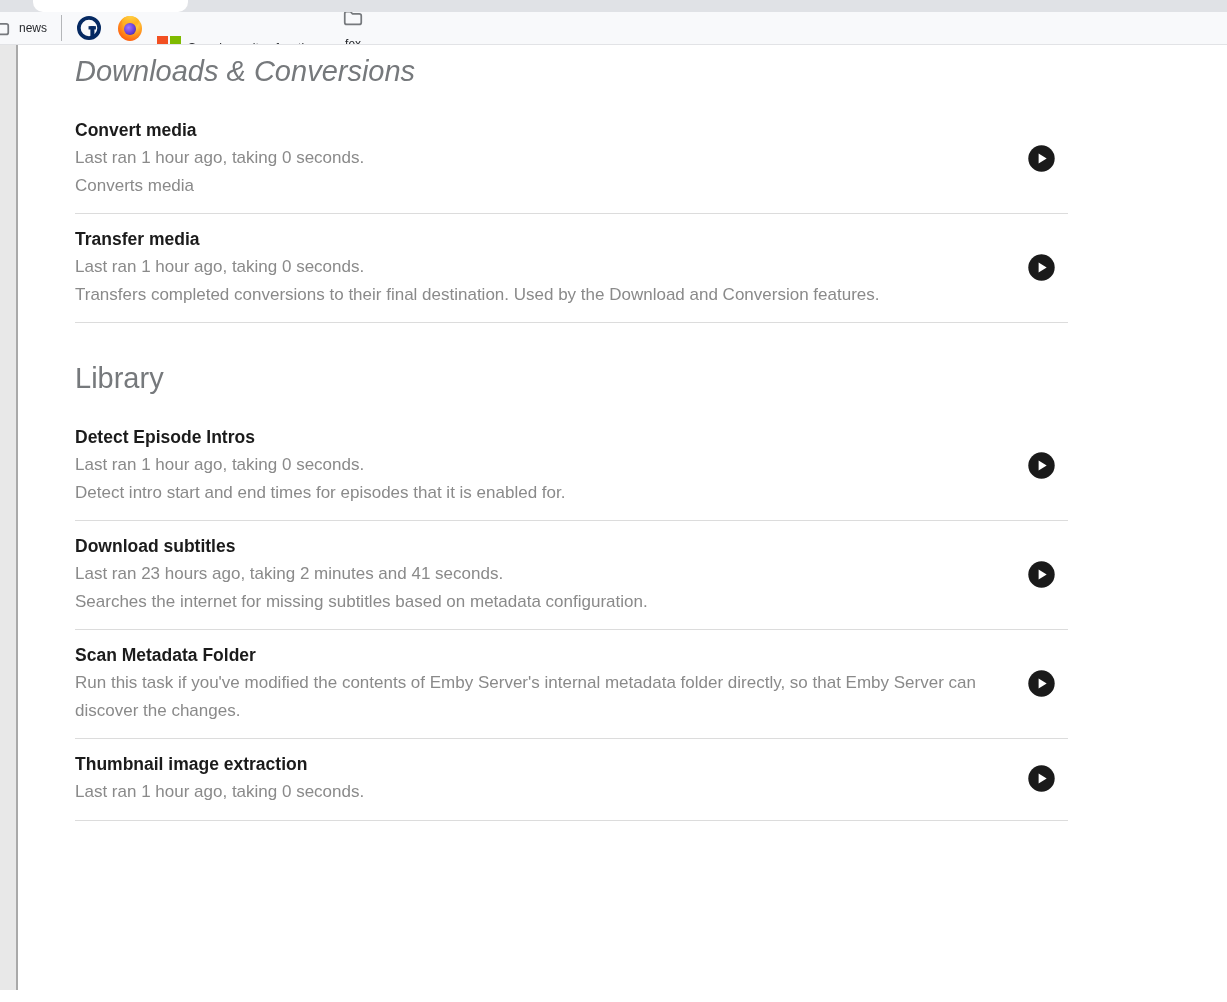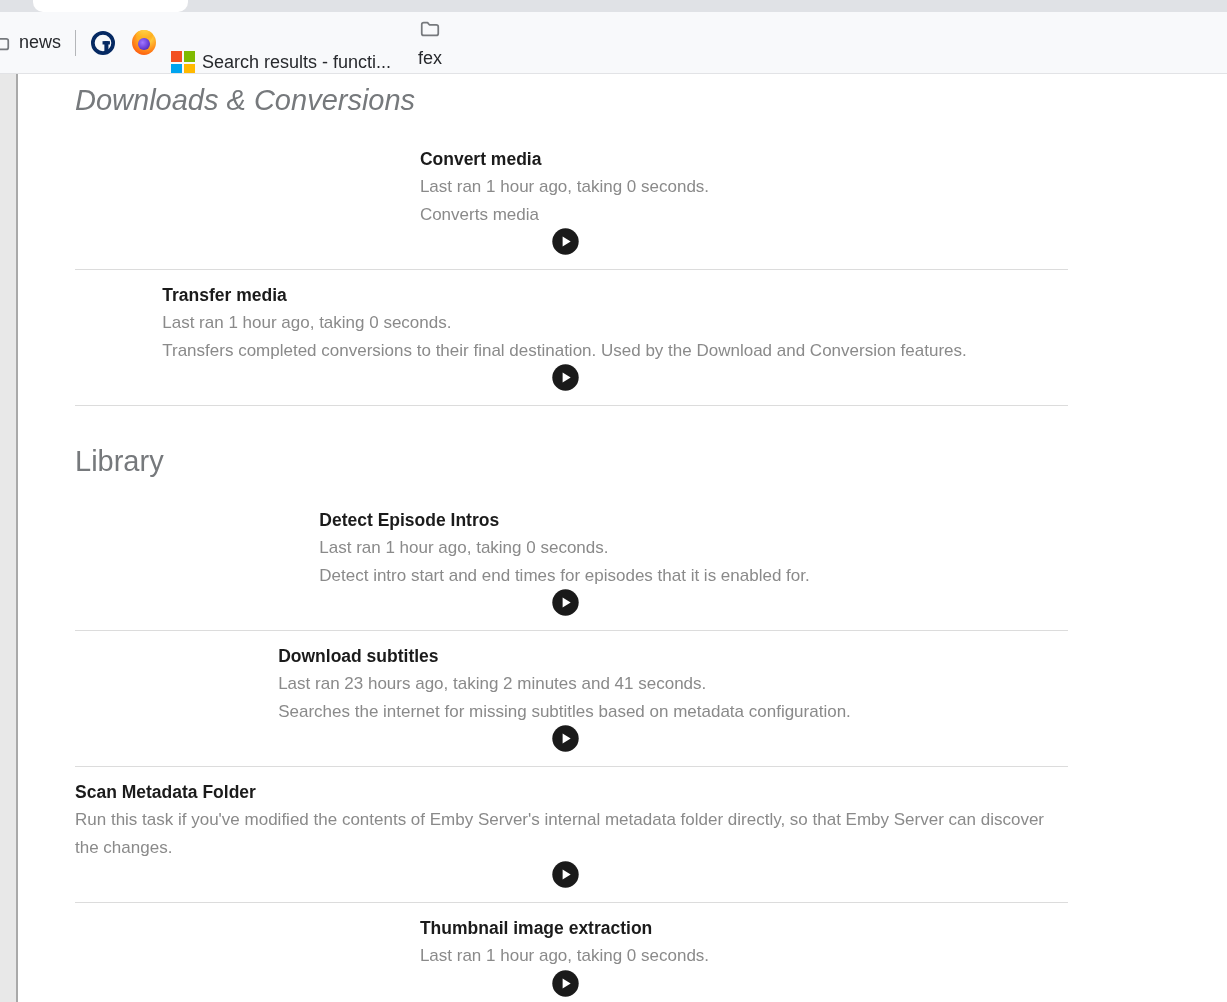--- a/index.html
+++ b/index.html
@@ -16,22 +16,22 @@
     --play-bg:#1a1a1a;
   }
   *{box-sizing:border-box;margin:0;padding:0;}
   html,body{width:1227px;height:1002px;overflow:hidden;}
   body{font-family:"Liberation Sans","DejaVu Sans",sans-serif;background:#fff;}
 
   
   .tab-strip{position:relative;height:12px;background:var(--tabstrip-bg);}
   .active-tab{position:absolute;left:33px;top:0;width:155px;height:12px;background:#fff;
     border-radius:0 0 10px 10px;}
-  .bookmarks-bar{height:62px;background:var(--bar-bg);border-bottom:1px solid var(--bar-border);
-    display:flex;align-items:center;overflow:hidden;font-size:18px;color:var(--bookmark-text);
+  .bookmarks-bar{height:33px;background:var(--bar-bg);border-bottom:1px solid var(--bar-border);
+    display:flex;align-items:center;overflow:hidden;font-size:12px;color:var(--bookmark-text);
     white-space:nowrap;}
   .bm-item{display:flex;align-items:center;gap:7px;cursor:pointer;}
   .bm-item.clip-left{margin-left:-12px;}
   .bm-sep{width:1px;height:26px;background:#b4b6b9;margin:0 15px 0 14px;flex:0 0 auto;}
   .bm-icon{width:24px;height:24px;flex:0 0 auto;display:inline-flex;align-items:center;justify-content:center;}
   .bm-icon svg{display:block;}
   .icon-gap{margin-left:17px;}
   .icon-gap-sm{margin-left:15px;margin-top:40px;}
   .fex-gap{margin-left:27px;flex-direction:column;}
 
@@ -50,21 +50,21 @@
   
   .viewport{display:flex;height:945px;background:#fff;}
   .left-rail{width:18px;background:var(--rail-bg);border-right:2px solid var(--rail-line);flex:0 0 auto;}
   .page{flex:1;overflow:hidden;}
   .page-inner{width:993px;margin-left:57px;padding-top:5px;}
 
   .section-title{font-size:29px;line-height:36px;font-weight:500;color:var(--heading);
     margin:37px 0 16px;}
   .section-title:first-child{margin-top:3px;font-style:italic;}
 
-  .task-row{display:flex;align-items:center;padding:12px 0 14px;border-bottom:1px solid var(--divider);flex-direction:column;}
+  .task-row{display:flex;align-items:center;padding:12px 0 14px;border-bottom:1px solid var(--divider);}
   .task-info{flex:1;min-width:0;padding-right:14px;}
   .task-title{font-size:17.5px;font-weight:700;color:var(--task-title);line-height:27px;}
   .task-meta,.task-desc{font-size:17px;color:var(--task-text);line-height:27.5px;}
   .play-button{flex:0 0 auto;width:27px;height:27px;border:none;background:transparent;
     padding:0;margin-right:13px;cursor:pointer;border-radius:50%;}
   .play-button svg{display:block;}
 </style>
 </head>
 <body>
 

